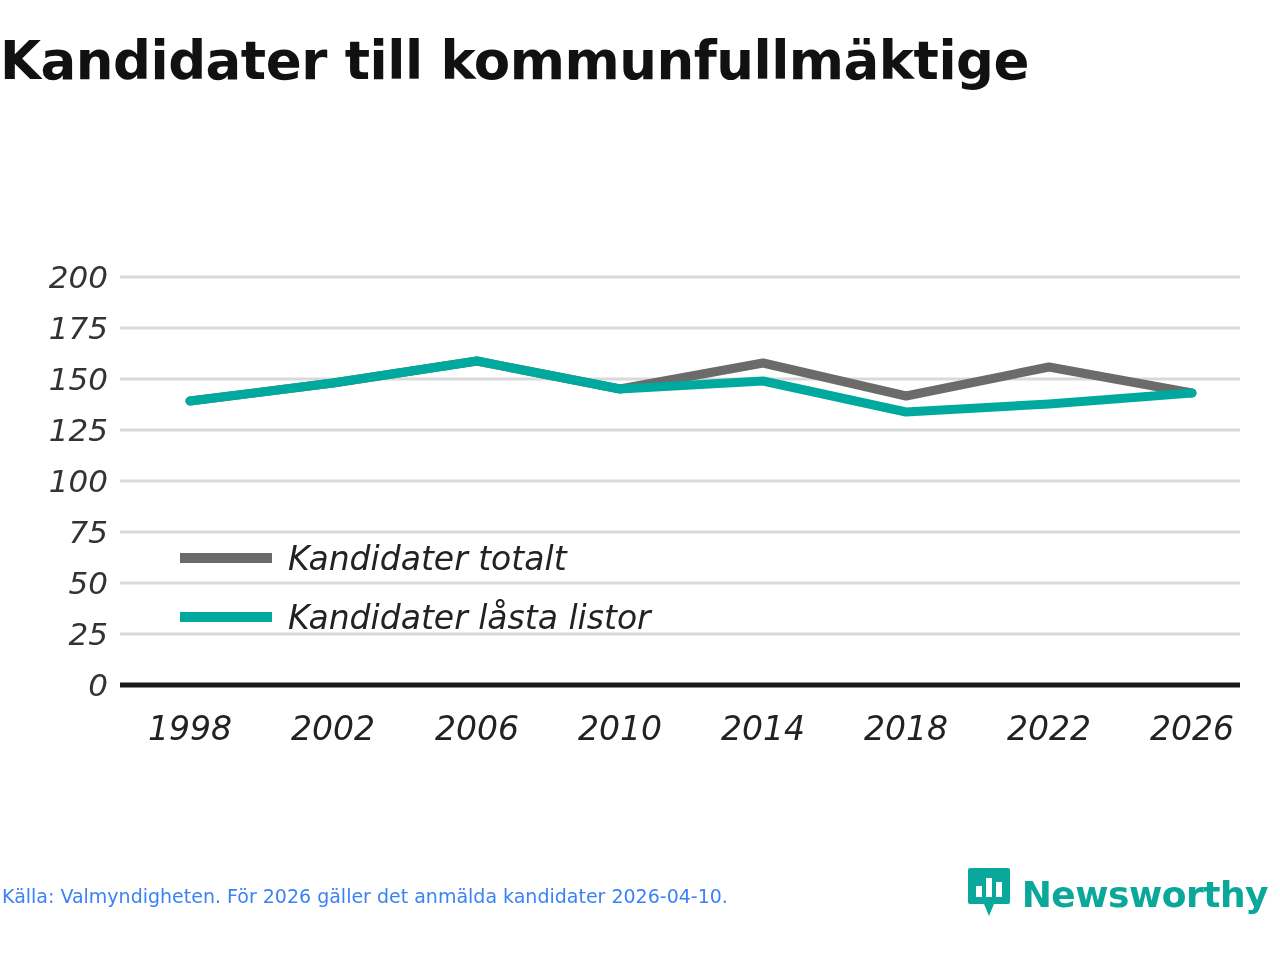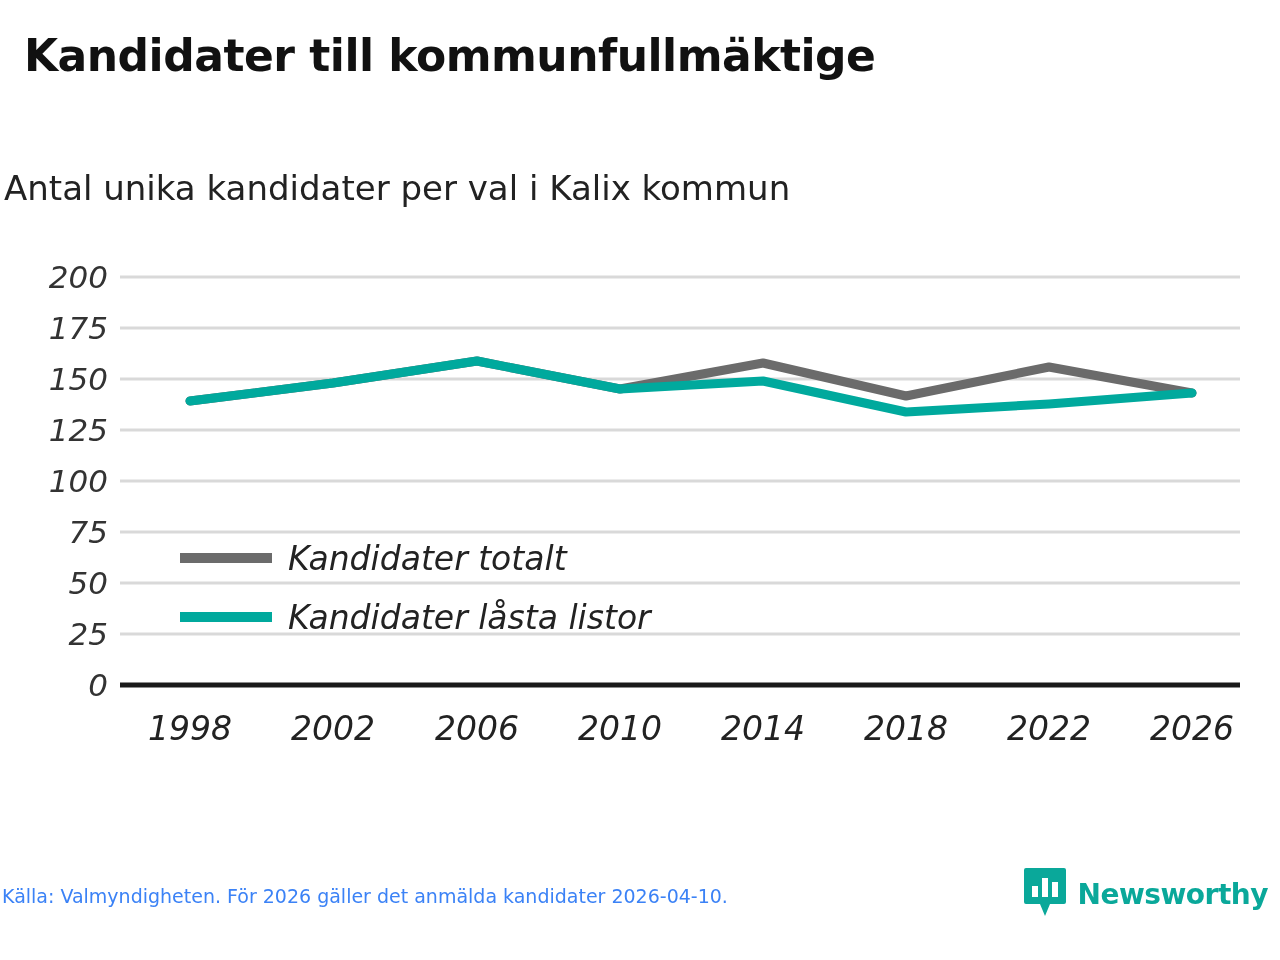--- a/index.html
+++ b/index.html
@@ -12,23 +12,23 @@
   }
   .page {
     position: relative;
     width: 1280px;
     height: 960px;
     overflow: hidden;
     background: #ffffff;
   }
   .title {
     position: absolute;
-    left: 24px;
+    left: 0;
     top: 30px;
-    font-size: 44px;
+    font-size: 53px;
     font-weight: bold;
     color: #111111;
     letter-spacing: -0.5px;
     white-space: nowrap;
   }
   .subtitle {
     position: absolute;
     left: 4px;
     top: 168px;
     font-size: 34px;
@@ -53,21 +53,21 @@
   }
   .logo {
     position: absolute;
     right: 12px;
     top: 866px;
     display: flex;
     align-items: center;
     gap: 10px;
   }
   .logo-text {
-    font-size: 28px;
+    font-size: 36px;
     font-weight: bold;
     color: #0aa89a;
     letter-spacing: -0.5px;
     text-align: center;
   }
   svg { display: block; }
   .ytick {
     font-size: 31px;
     fill: #333333;
     font-family: "DejaVu Sans", sans-serif;
@@ -85,21 +85,20 @@
     font-family: "DejaVu Sans", sans-serif;
     text-anchor: start;
   }
 </style>
 </head>
 <body>
 
 <div class="page">
 
   <div class="title">Kandidater till kommunfullmäktige</div>
-  <div class="subtitle">Antal unika kandidater per val i Kalix kommun</div>
 
   <div class="chart-area">
     <svg width="1280" height="520" viewBox="0 0 1280 520">
 
       <g>
         <line x1="120" y1="37" x2="1240" y2="37" stroke="#d9d9d9" stroke-width="3"></line>
         <line x1="120" y1="88" x2="1240" y2="88" stroke="#d9d9d9" stroke-width="3"></line>
         <line x1="120" y1="139" x2="1240" y2="139" stroke="#d9d9d9" stroke-width="3"></line>
         <line x1="120" y1="190" x2="1240" y2="190" stroke="#d9d9d9" stroke-width="3"></line>
         <line x1="120" y1="241" x2="1240" y2="241" stroke="#d9d9d9" stroke-width="3"></line>

